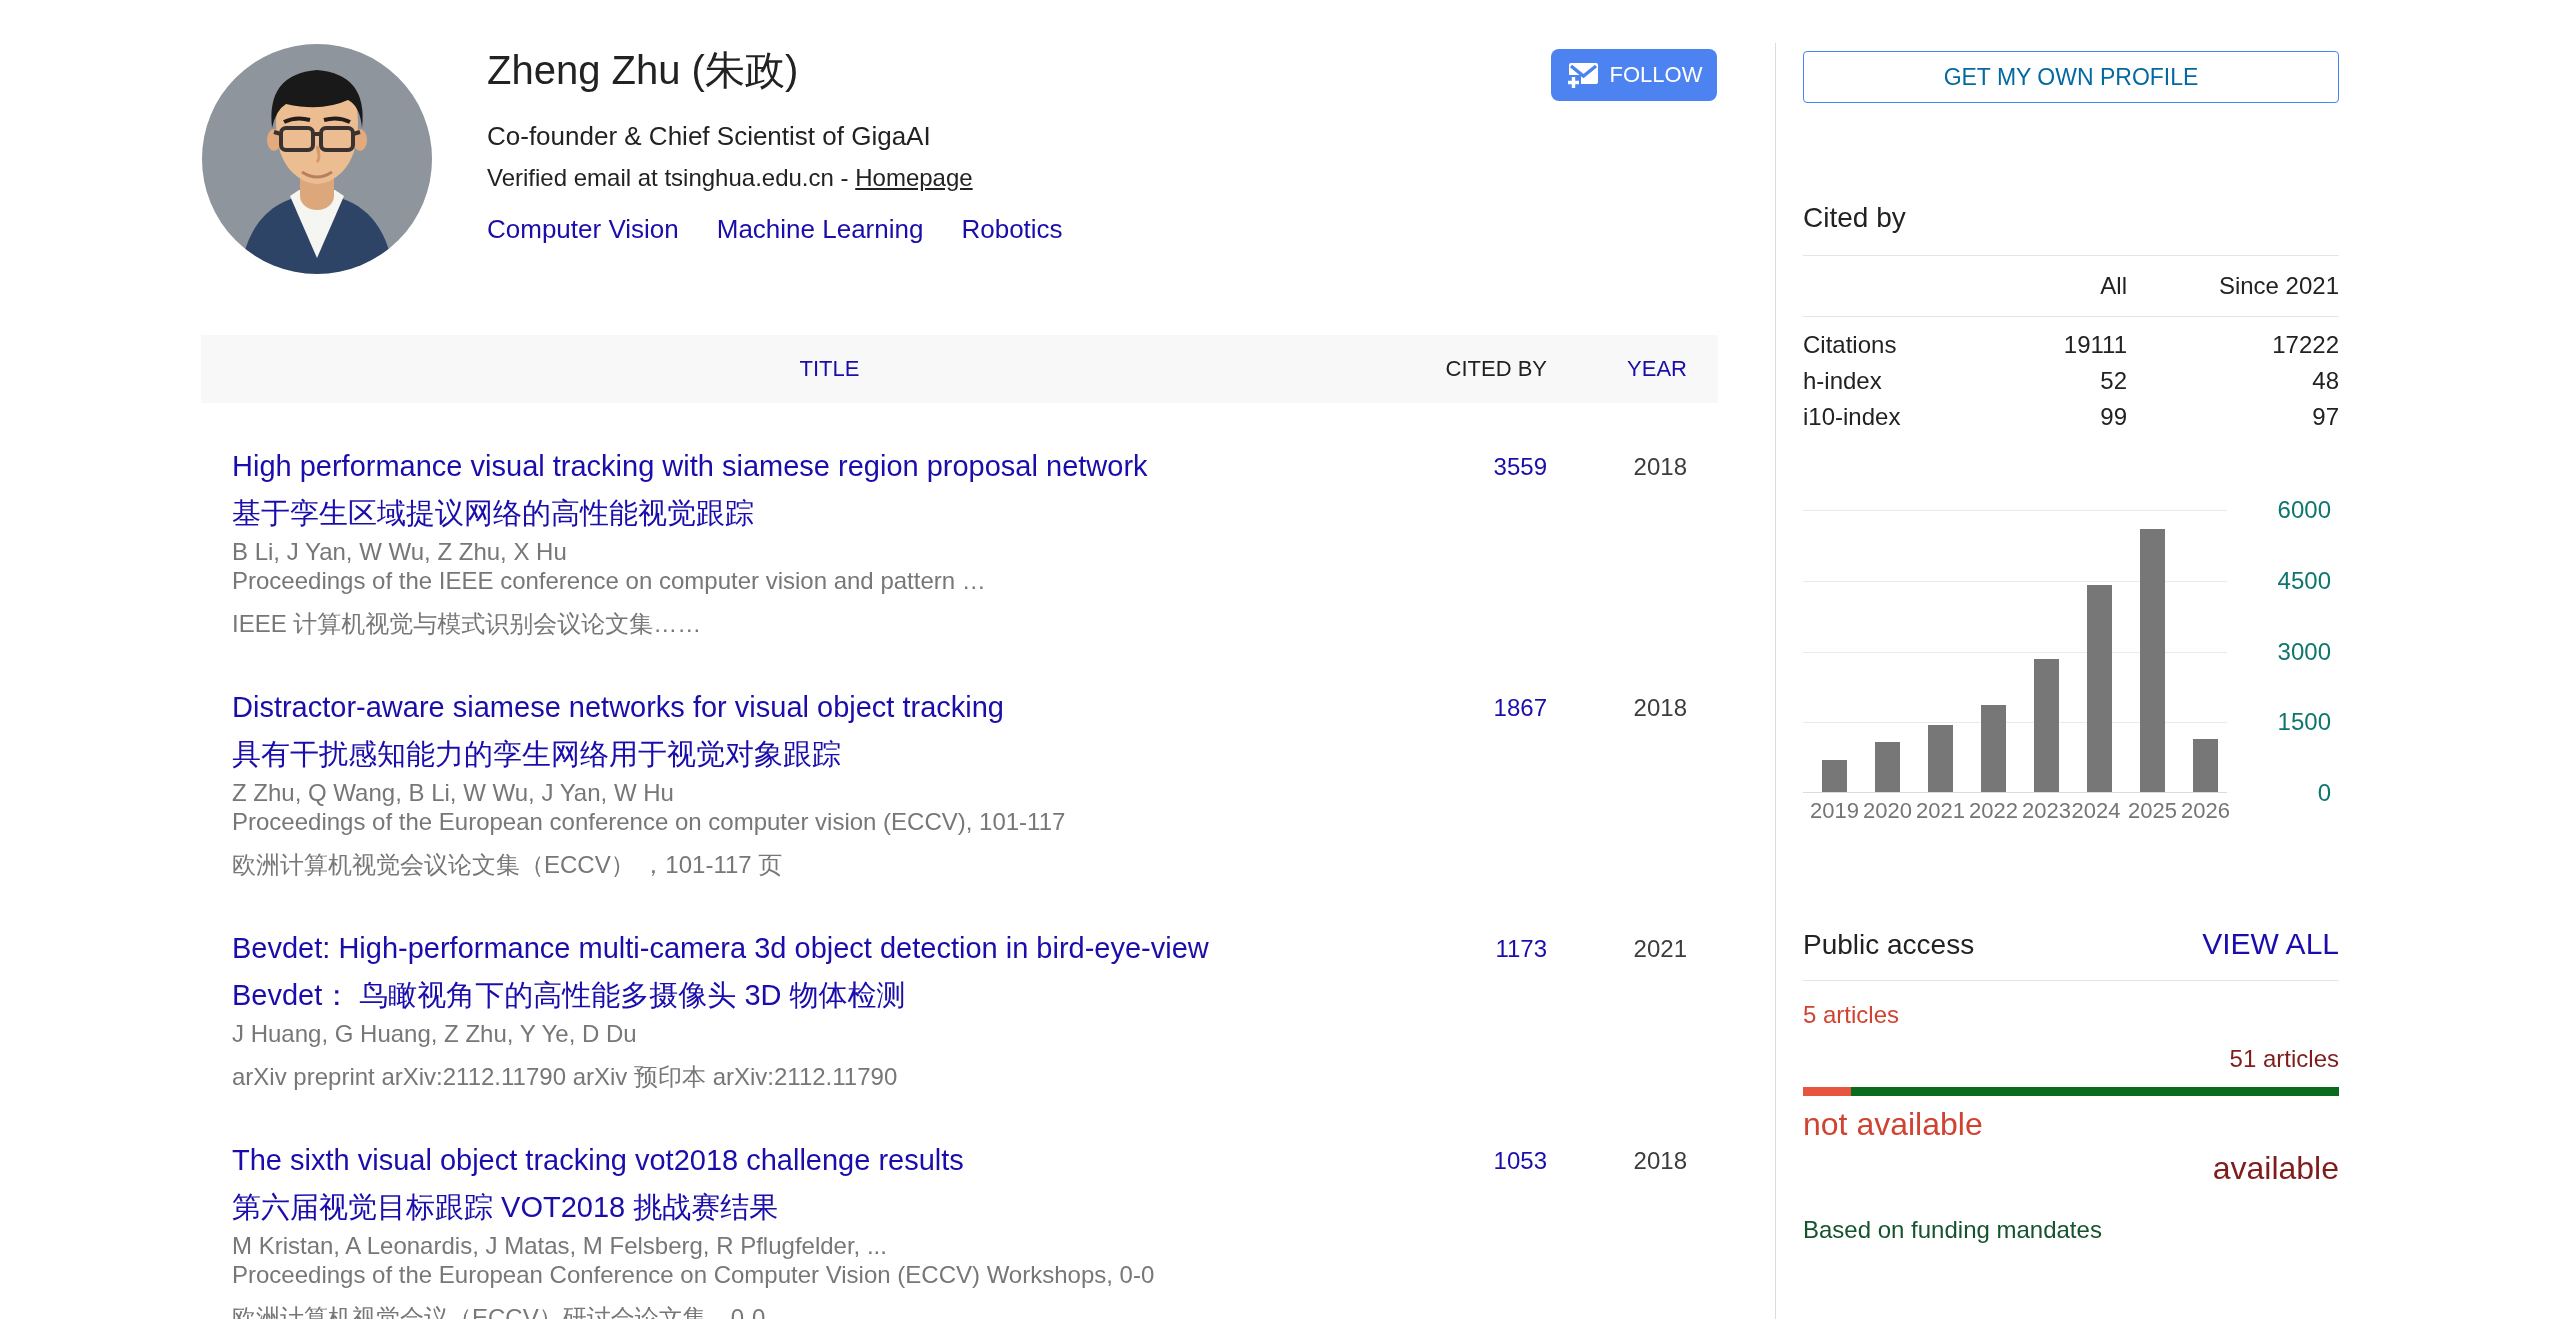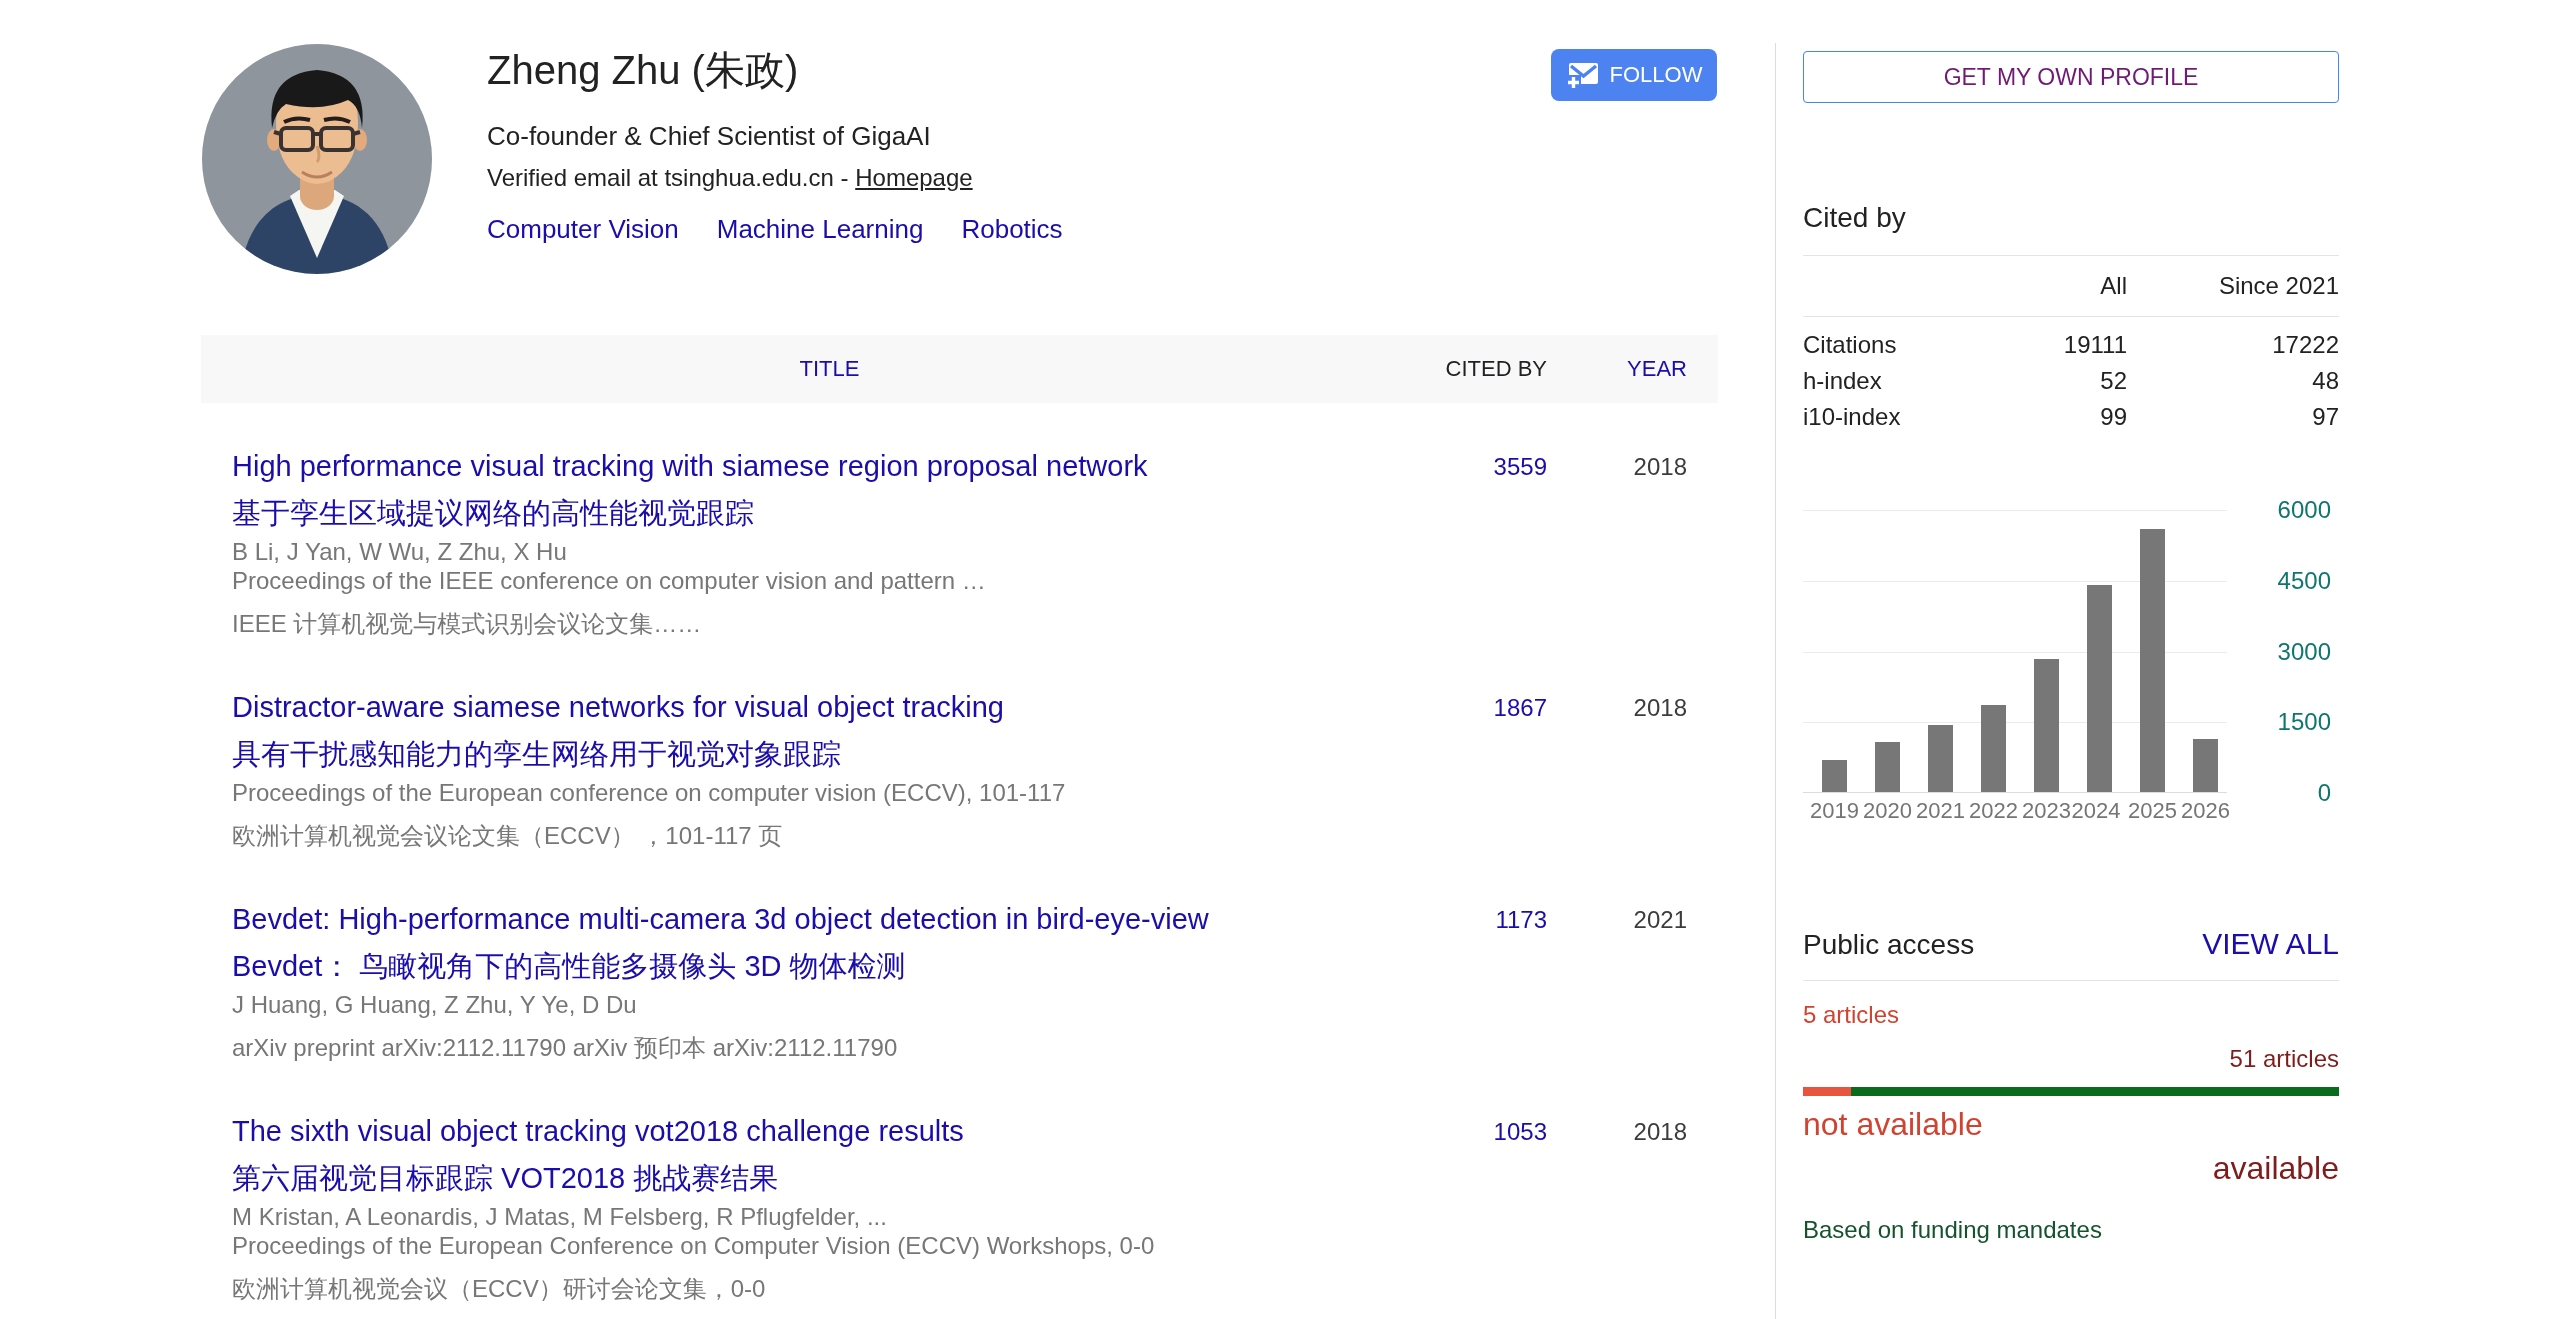--- a/index.html
+++ b/index.html
@@ -52,21 +52,21 @@
 
   
   .vdivider { position:absolute; left:1775px; top:43px; bottom:0; width:1px; background:#dadce0; }
 
   
   .sidebar { position:absolute; left:1803px; top:0; width:536px; }
   .gmop {
     margin-top:51px; height:52px; width:100%;
     background:#fff; border:1px solid #4285f4; border-radius:4px;
     display:flex; align-items:center; justify-content:center;
-    color:#701a75; font-size:23px; font-family:"Liberation Sans",sans-serif; cursor:pointer;
+    color:#0369a1; font-size:23px; font-family:"Liberation Sans",sans-serif; cursor:pointer;
   }
   .sec-head { display:flex; justify-content:space-between; align-items:baseline; }
   .sec-title { font-size:28px; line-height:34px; color:#222; }
   .view-all { font-size:30px; color:#1a0dab; }
   .hr { height:1px; background:#e4e4e4; }
 
   .cited-sec { margin-top:98px; }
   .cited-sec .hr1 { margin-top:20px; }
   .cb-row { display:flex; font-size:24px; }
   .cb-label { flex:1; color:#222; }
@@ -165,20 +165,21 @@
           <div class="meta">Proceedings of the IEEE conference on computer vision and pattern …</div>
           <div class="meta zh">IEEE 计算机视觉与模式识别会议论文集……</div>
         </div>
         <a class="art-cited">3559</a>
         <span class="art-year">2018</span>
       </div>
       <div class="article">
         <div class="art-main">
           <a class="t-link">Distractor-aware siamese networks for visual object tracking</a>
           <a class="t-link">具有干扰感知能力的孪生网络用于视觉对象跟踪</a>
+          <div class="meta">Z Zhu, Q Wang, B Li, W Wu, J Yan, W Hu</div>
           <div class="meta">Proceedings of the European conference on computer vision (ECCV), 101-117</div>
           <div class="meta zh">欧洲计算机视觉会议论文集（ECCV） ，101-117 页</div>
         </div>
         <a class="art-cited">1867</a>
         <span class="art-year">2018</span>
       </div>
       <div class="article">
         <div class="art-main">
           <a class="t-link">Bevdet: High-performance multi-camera 3d object detection in bird-eye-view</a>
           <a class="t-link">Bevdet： 鸟瞰视角下的高性能多摄像头 3D 物体检测</a>

